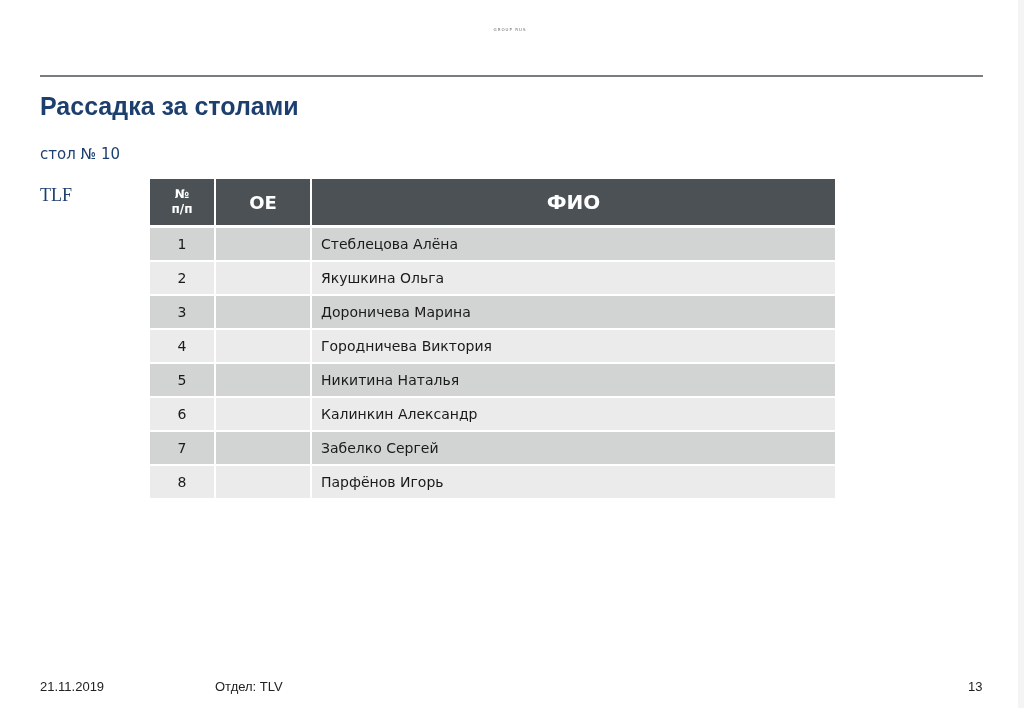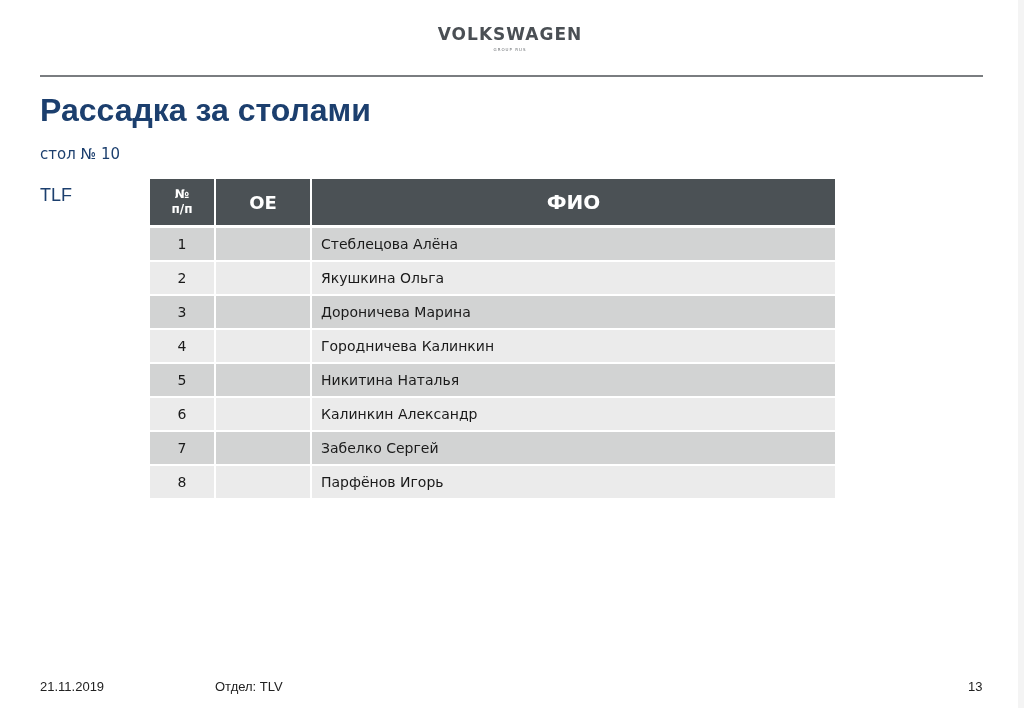--- a/index.html
+++ b/index.html
@@ -5,23 +5,23 @@
   html, body { margin: 0; padding: 0; }
   body {
     width: 1024px; height: 708px; background: #ffffff; position: relative; overflow: hidden;
     font-family: "DejaVu Sans", sans-serif;
   }
   .edge-right { position: absolute; top: 0; right: 0; width: 6px; height: 708px; background: #f4f4f4; }
   .logo { position: absolute; left: 400px; top: 24px; width: 220px; text-align: center; }
   .logo-main { font-family: "DejaVu Sans", sans-serif; font-weight: bold; font-size: 17px; letter-spacing: 1px; color: #4a4f54; }
   .logo-sub { font-size: 4px; letter-spacing: 1px; color: #6b6f73; margin-top: 3px; }
   .rule { position: absolute; left: 40px; top: 75px; width: 943px; height: 2px; background: #7a7d80; }
-  .title { position: absolute; left: 40px; top: 92px; font-family: "Liberation Sans", sans-serif; font-weight: bold; font-size: 32px; color: #1c3f6e; }
+  .title { position: absolute; left: 40px; top: 92px; font-family: "Liberation Sans", sans-serif; font-weight: bold; font-size: 25px; color: #1c3f6e; }
   .subtitle { position: absolute; left: 40px; top: 145px; font-family: "DejaVu Sans", sans-serif; font-size: 15px; color: #1c3f6e; }
-  .tlf { position: absolute; left: 40px; top: 185px; font-family: Liberation Sans, sans-serif; font-size: 18px; color: #1c3f6e; }
+  .tlf { position: absolute; left: 40px; top: 185px; font-family: Liberation Serif, serif; font-size: 18px; color: #1c3f6e; }
   table.seating {
     position: absolute; left: 150px; top: 179px; width: 685px;
     border-collapse: separate; border-spacing: 0;
     font-family: "DejaVu Sans", sans-serif;
   }
   table.seating th {
     background: #4b5155; color: #ffffff; height: 46px; padding: 0;
     border-right: 2px solid #ffffff; border-bottom: 3px solid #ffffff;
     font-weight: bold;
   }
@@ -42,21 +42,20 @@
   .f-date { left: 40px; }
   .f-dept { left: 215px; }
   .f-page { left: 968px; }
 </style>
 </head>
 <body>
 
 <div class="edge-right"></div>
 
 <div class="logo">
-  <div class="logo-main">VOLKSWAGEN</div>
   <div class="logo-sub">GROUP RUS</div>
 </div>
 
 <div class="rule"></div>
 
 <div class="title">Рассадка за столами</div>
 <div class="subtitle">стол № 10</div>
 <div class="tlf">TLF</div>
 
 <table class="seating">
@@ -82,21 +81,21 @@
       <td class="fio">Якушкина Ольга</td>
     </tr>
     <tr class="odd">
       <td class="num">3</td>
       <td></td>
       <td class="fio">Дороничева Марина</td>
     </tr>
     <tr class="even">
       <td class="num">4</td>
       <td></td>
-      <td class="fio">Городничева Калинкин</td>
+      <td class="fio">Городничева Виктория</td>
     </tr>
     <tr class="odd">
       <td class="num">5</td>
       <td></td>
       <td class="fio">Никитина Наталья</td>
     </tr>
     <tr class="even">
       <td class="num">6</td>
       <td></td>
       <td class="fio">Калинкин Александр</td>

